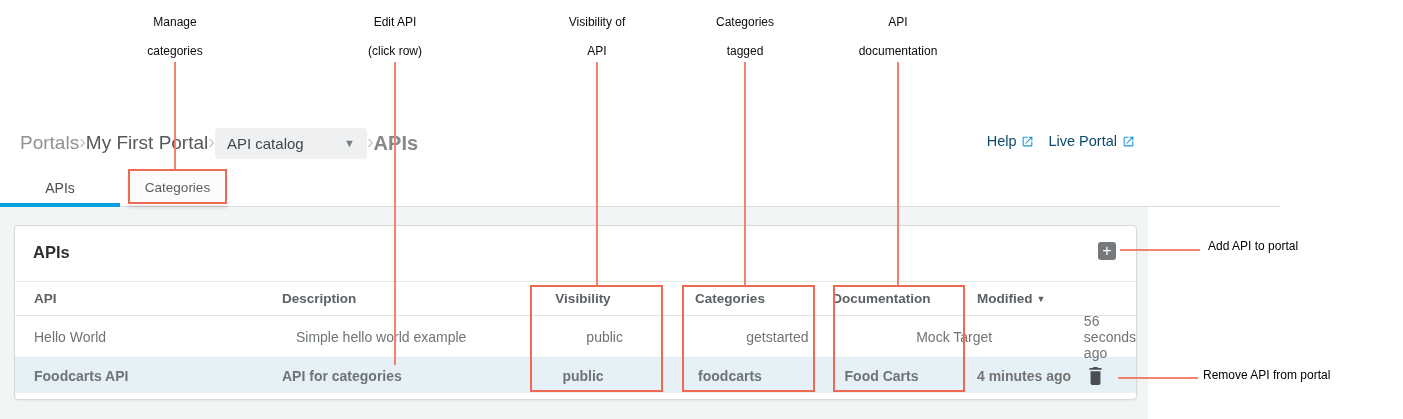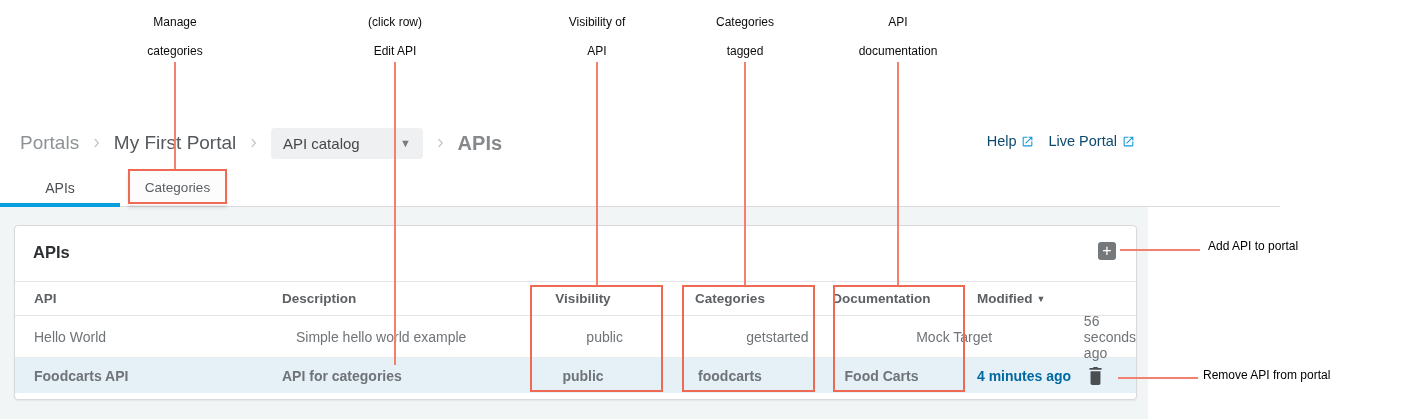--- a/index.html
+++ b/index.html
@@ -6,21 +6,21 @@
   html,body { background:#fff; }
   #page {
     position:relative; width:1403px; height:419px;
     font-family:"Liberation Sans", sans-serif; background:#fff; overflow:hidden;
   }
 
   
   .content-bg { position:absolute; left:0; top:207px; width:1148px; height:212px; background:#f2f5f5; }
 
   
-  .breadcrumb { position:absolute; left:20px; top:126px; height:34px; display:flex; align-items:center; gap:14px; }
+  .breadcrumb { position:absolute; left:20px; top:126px; height:34px; display:flex; align-items:center; gap:0; }
   .bc-portals { font-size:19px; color:#8e9295; cursor:pointer; }
   .bc-portal-name { font-size:19px; color:#55595d; cursor:pointer; }
   .bc-chevron { font-size:20px; color:#c7cacc; line-height:1; transform:translateY(-2px); }
   .bc-dropdown {
     display:flex; align-items:center; justify-content:space-between;
     width:152px; height:31px; padding:0 12px; background:#eef0f1; border-radius:4px; cursor:pointer;
   }
   .bc-dropdown .dd-label { font-size:15px; color:#44484b; }
   .bc-dropdown .dd-caret { font-size:11px; color:#797d80; }
   .bc-current { font-size:20px; font-weight:700; color:#85898c; }
@@ -53,21 +53,21 @@
   .c3 { width:142px; text-align:center; }
   .c4 { width:152px; text-align:center; }
   .c5 { width:151px; text-align:center; }
   .c6 { flex:1; padding-left:20px; text-align:left; display:flex; align-items:center; }
 
   .thead { height:34px; border-bottom:1px solid #e2e4e5; font-size:13.5px; font-weight:700; color:#5c6165; }
   .sort-caret { font-size:9px; color:#5c6165; margin-left:4px; }
   .tbody-row { font-size:14px; color:#6f7478; cursor:pointer; }
   .row1 { height:42px; border-bottom:1px solid #e9ebec;gap:43px; }
   .row2 { height:35px; background:#e6f1f7;font-weight:bold; }
-  .modified-faded { color:#0369a1; }
+  .modified-faded { color:#737373; }
   .trash-btn { margin-left:16px; cursor:pointer; line-height:0; }
 
   
   .ann { z-index:9; }
   .ann-label { position:absolute; top:8px; width:220px; text-align:center; font-size:12px; color:#0c0c0c; line-height:29px; }
   .ann-side-label { position:absolute; font-size:12px; color:#000000; white-space:nowrap; }
   .vline { position:absolute; width:2px; background:#f2816d; }
   .hline { position:absolute; height:2px; background:#f2816d; }
   .rrect { position:absolute; border:2px solid #ee6a52; background:transparent; }
 </style>
@@ -157,22 +157,22 @@
         </span>
       </div>
     </div>
   </div>
 
   <div class="ann ann-label" style="left:65px;">
     <div>Manage</div>
     <div>categories</div>
   </div>
   <div class="ann ann-label" style="left:285px;">
+    <div>Edit API</div>
     <div>(click row)</div>
-    <div>Edit API</div>
   </div>
   <div class="ann ann-label" style="left:487px;">
     <div>Visibility of</div>
     <div>API</div>
   </div>
   <div class="ann ann-label" style="left:635px;">
     <div>Categories</div>
     <div>tagged</div>
   </div>
   <div class="ann ann-label" style="left:788px;">

